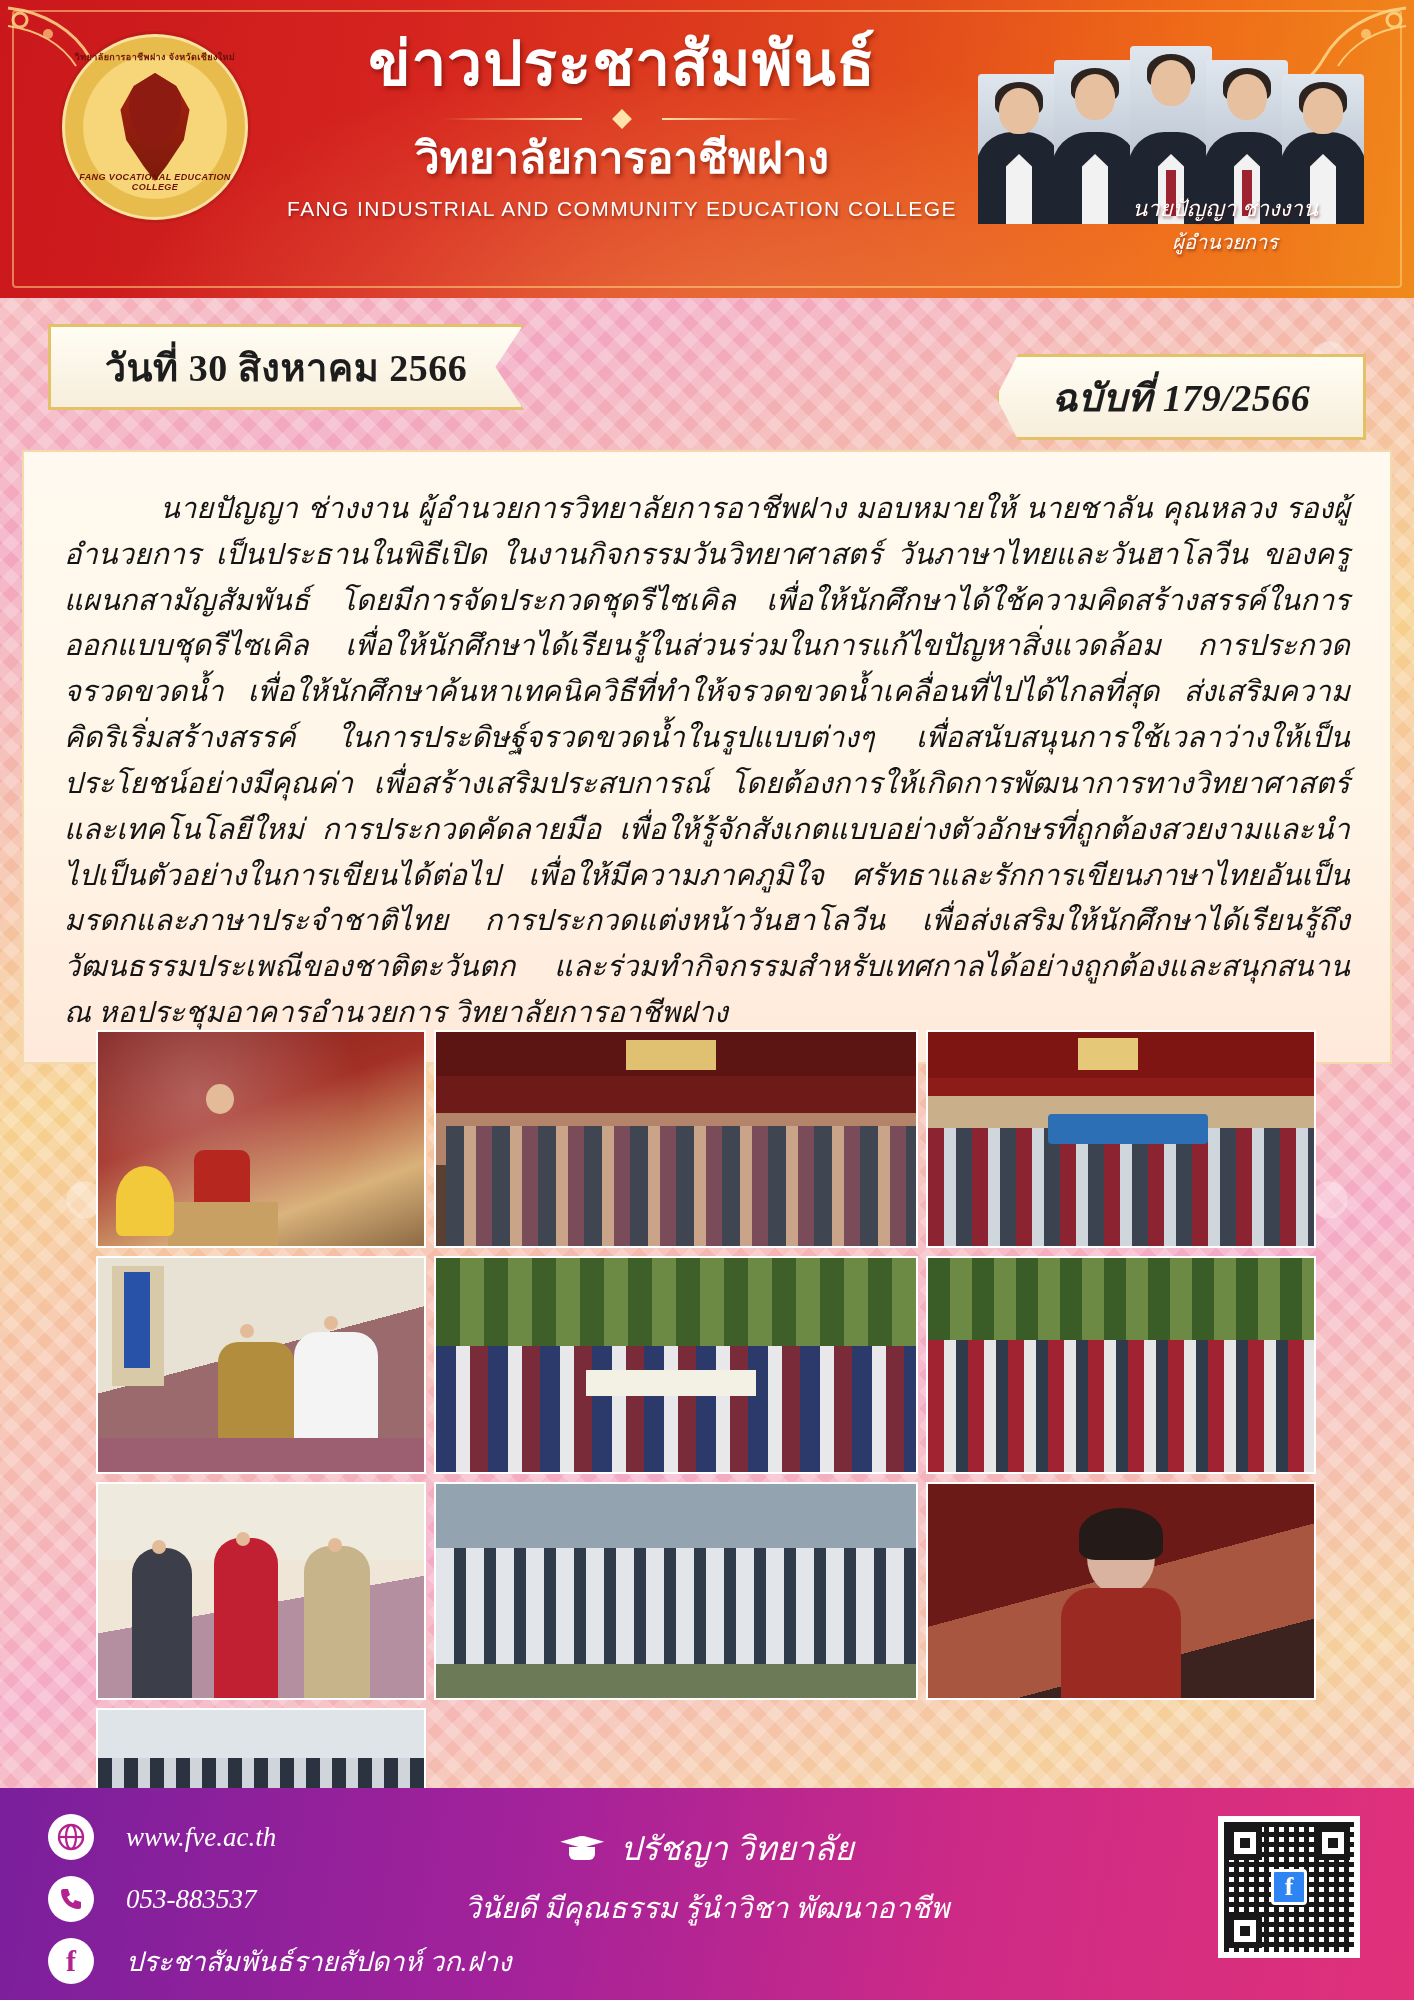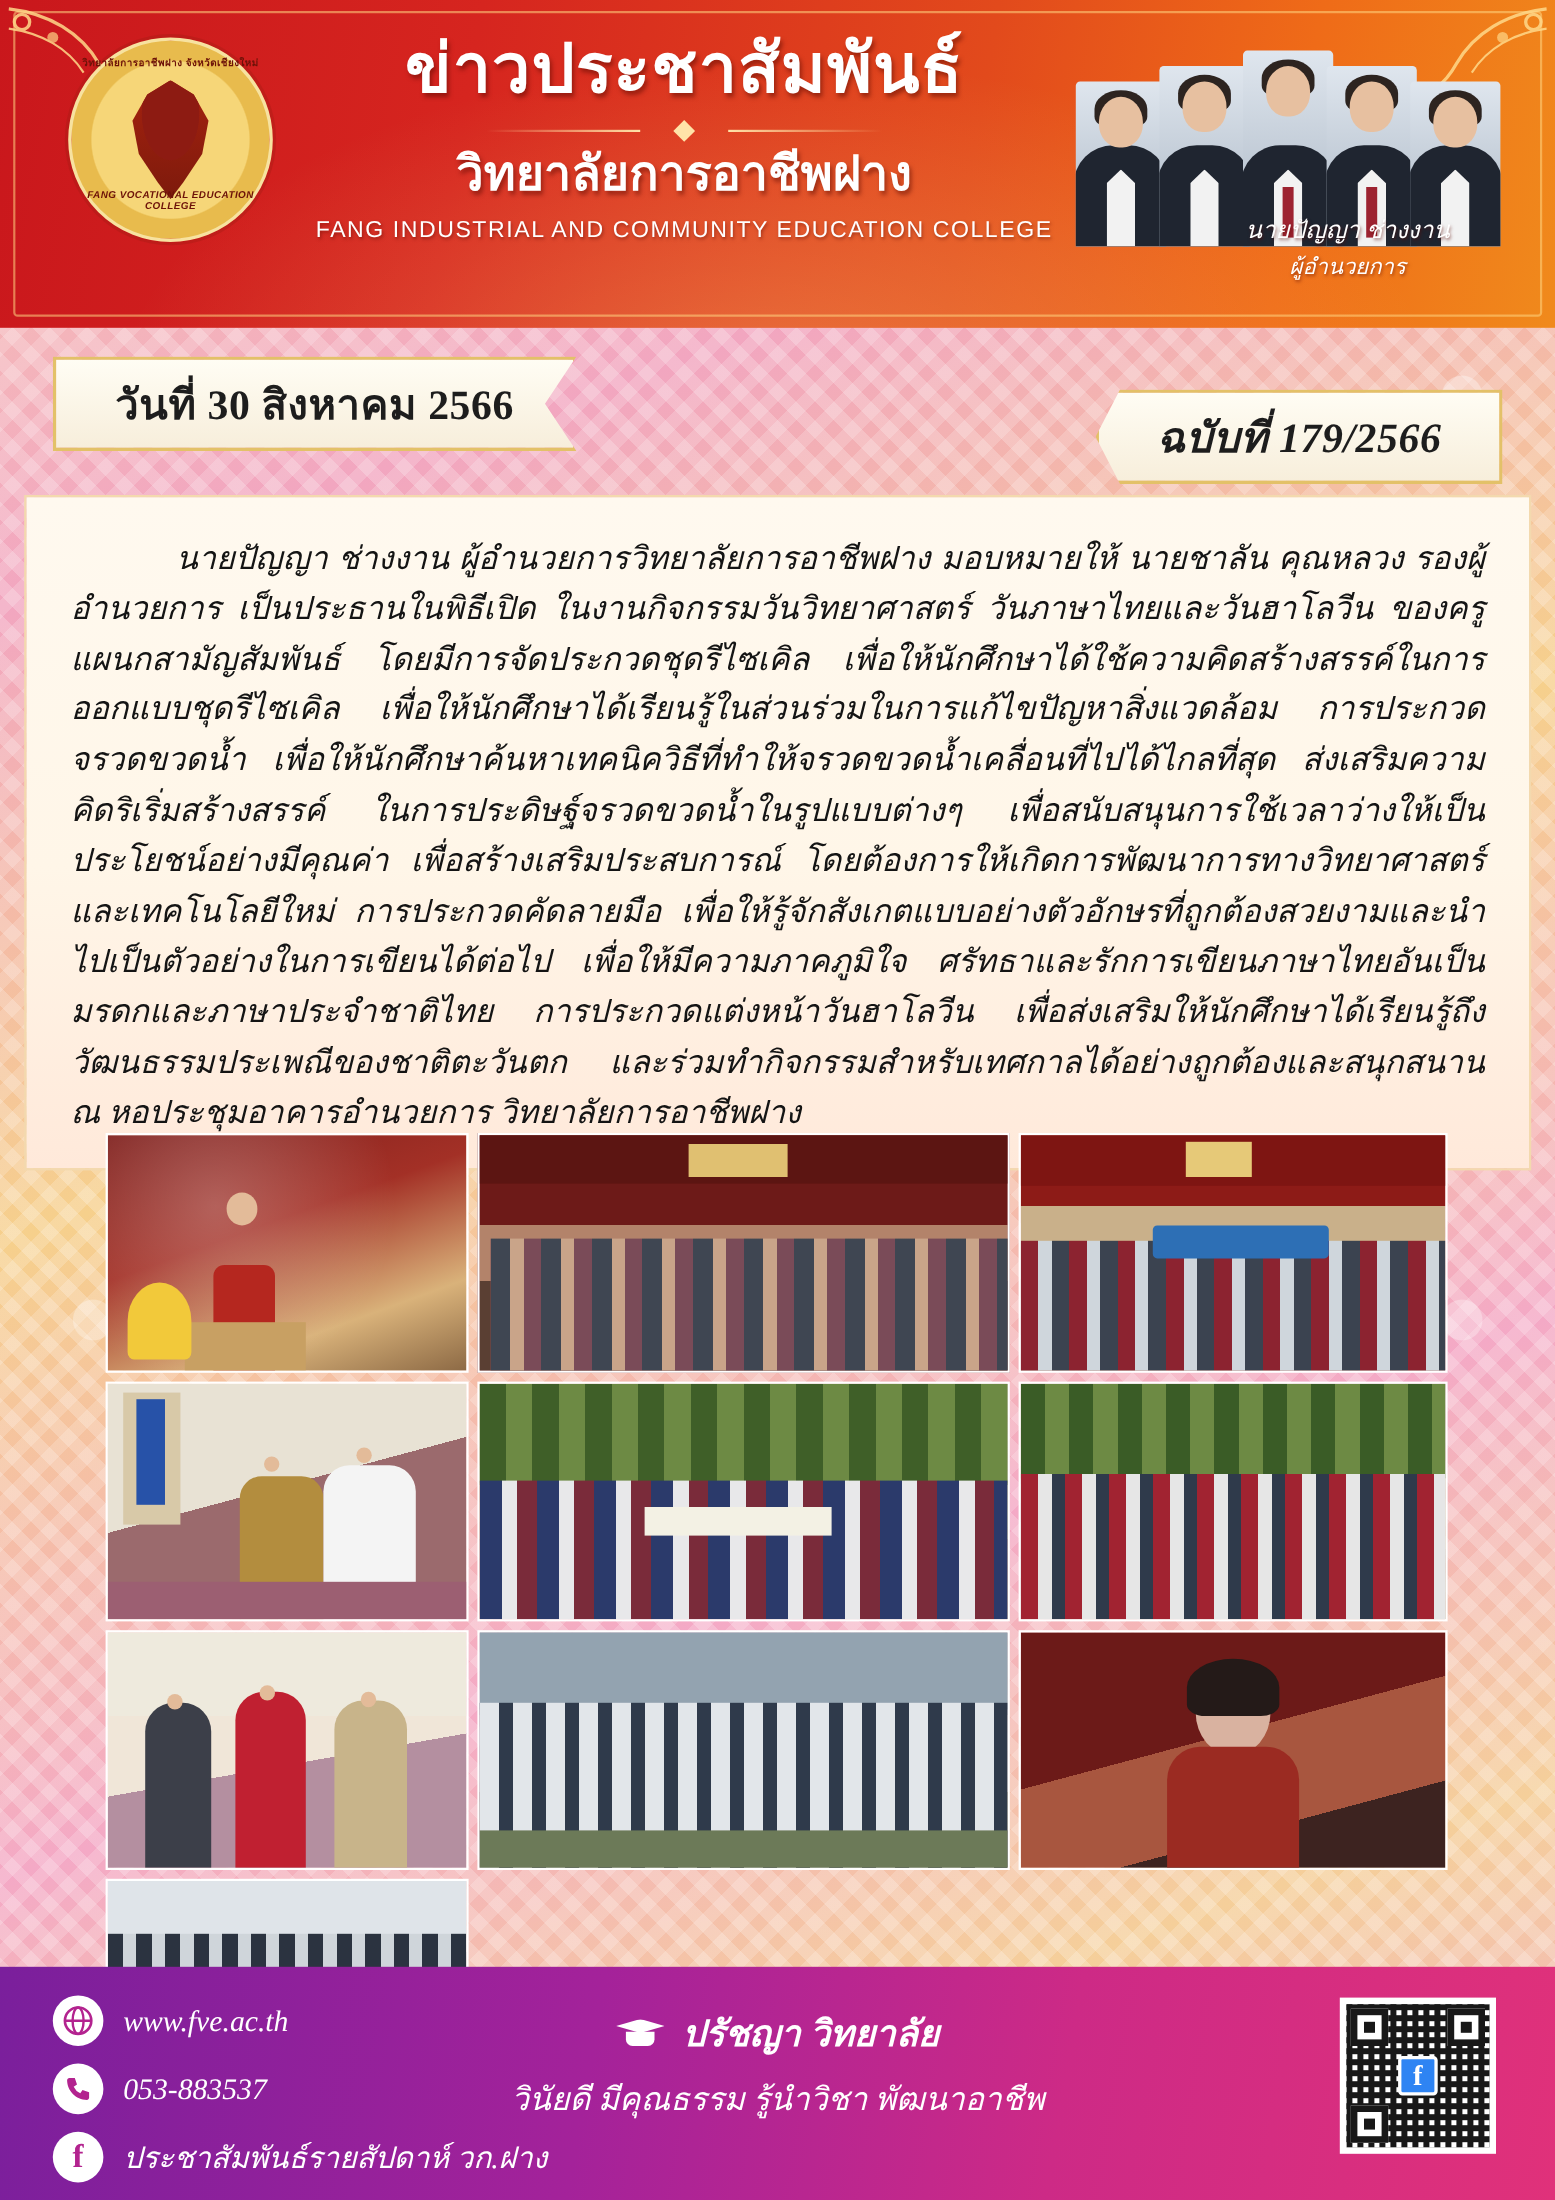--- a/index.html
+++ b/index.html
@@ -347,21 +347,21 @@
   .footer-left {
     position: absolute;
     left: 48px; top: 26px;
     display: flex;
     flex-direction: column;
     gap: 16px;
   }
   .f-row {
     display: flex;
     align-items: center;
-    gap: 18px;
+    gap: 32px;
   }
   .f-icon {
     width: 46px; height: 46px;
     border-radius: 50%;
     background: #fff;
     color: #b3238f;
     display: flex; align-items: center; justify-content: center;
     font-size: 26px;
     font-weight: bold;
     flex: 0 0 auto;
@@ -381,21 +381,21 @@
     width: 620px;
   }
   .fc-title {
     display: flex;
     align-items: center;
     justify-content: center;
     gap: 16px;
     font-family: "Liberation Serif", "DejaVu Serif", serif;
     font-style: italic;
     font-size: 33px;
-    font-weight: bold;
+    font-weight: normal;
   }
   .cap-icon {
     width: 44px; height: 30px;
     position: relative;
   }
   .cap-icon::before {
     content: "";
     position: absolute;
     top: 2px; left: 0;
     width: 44px; height: 14px;

